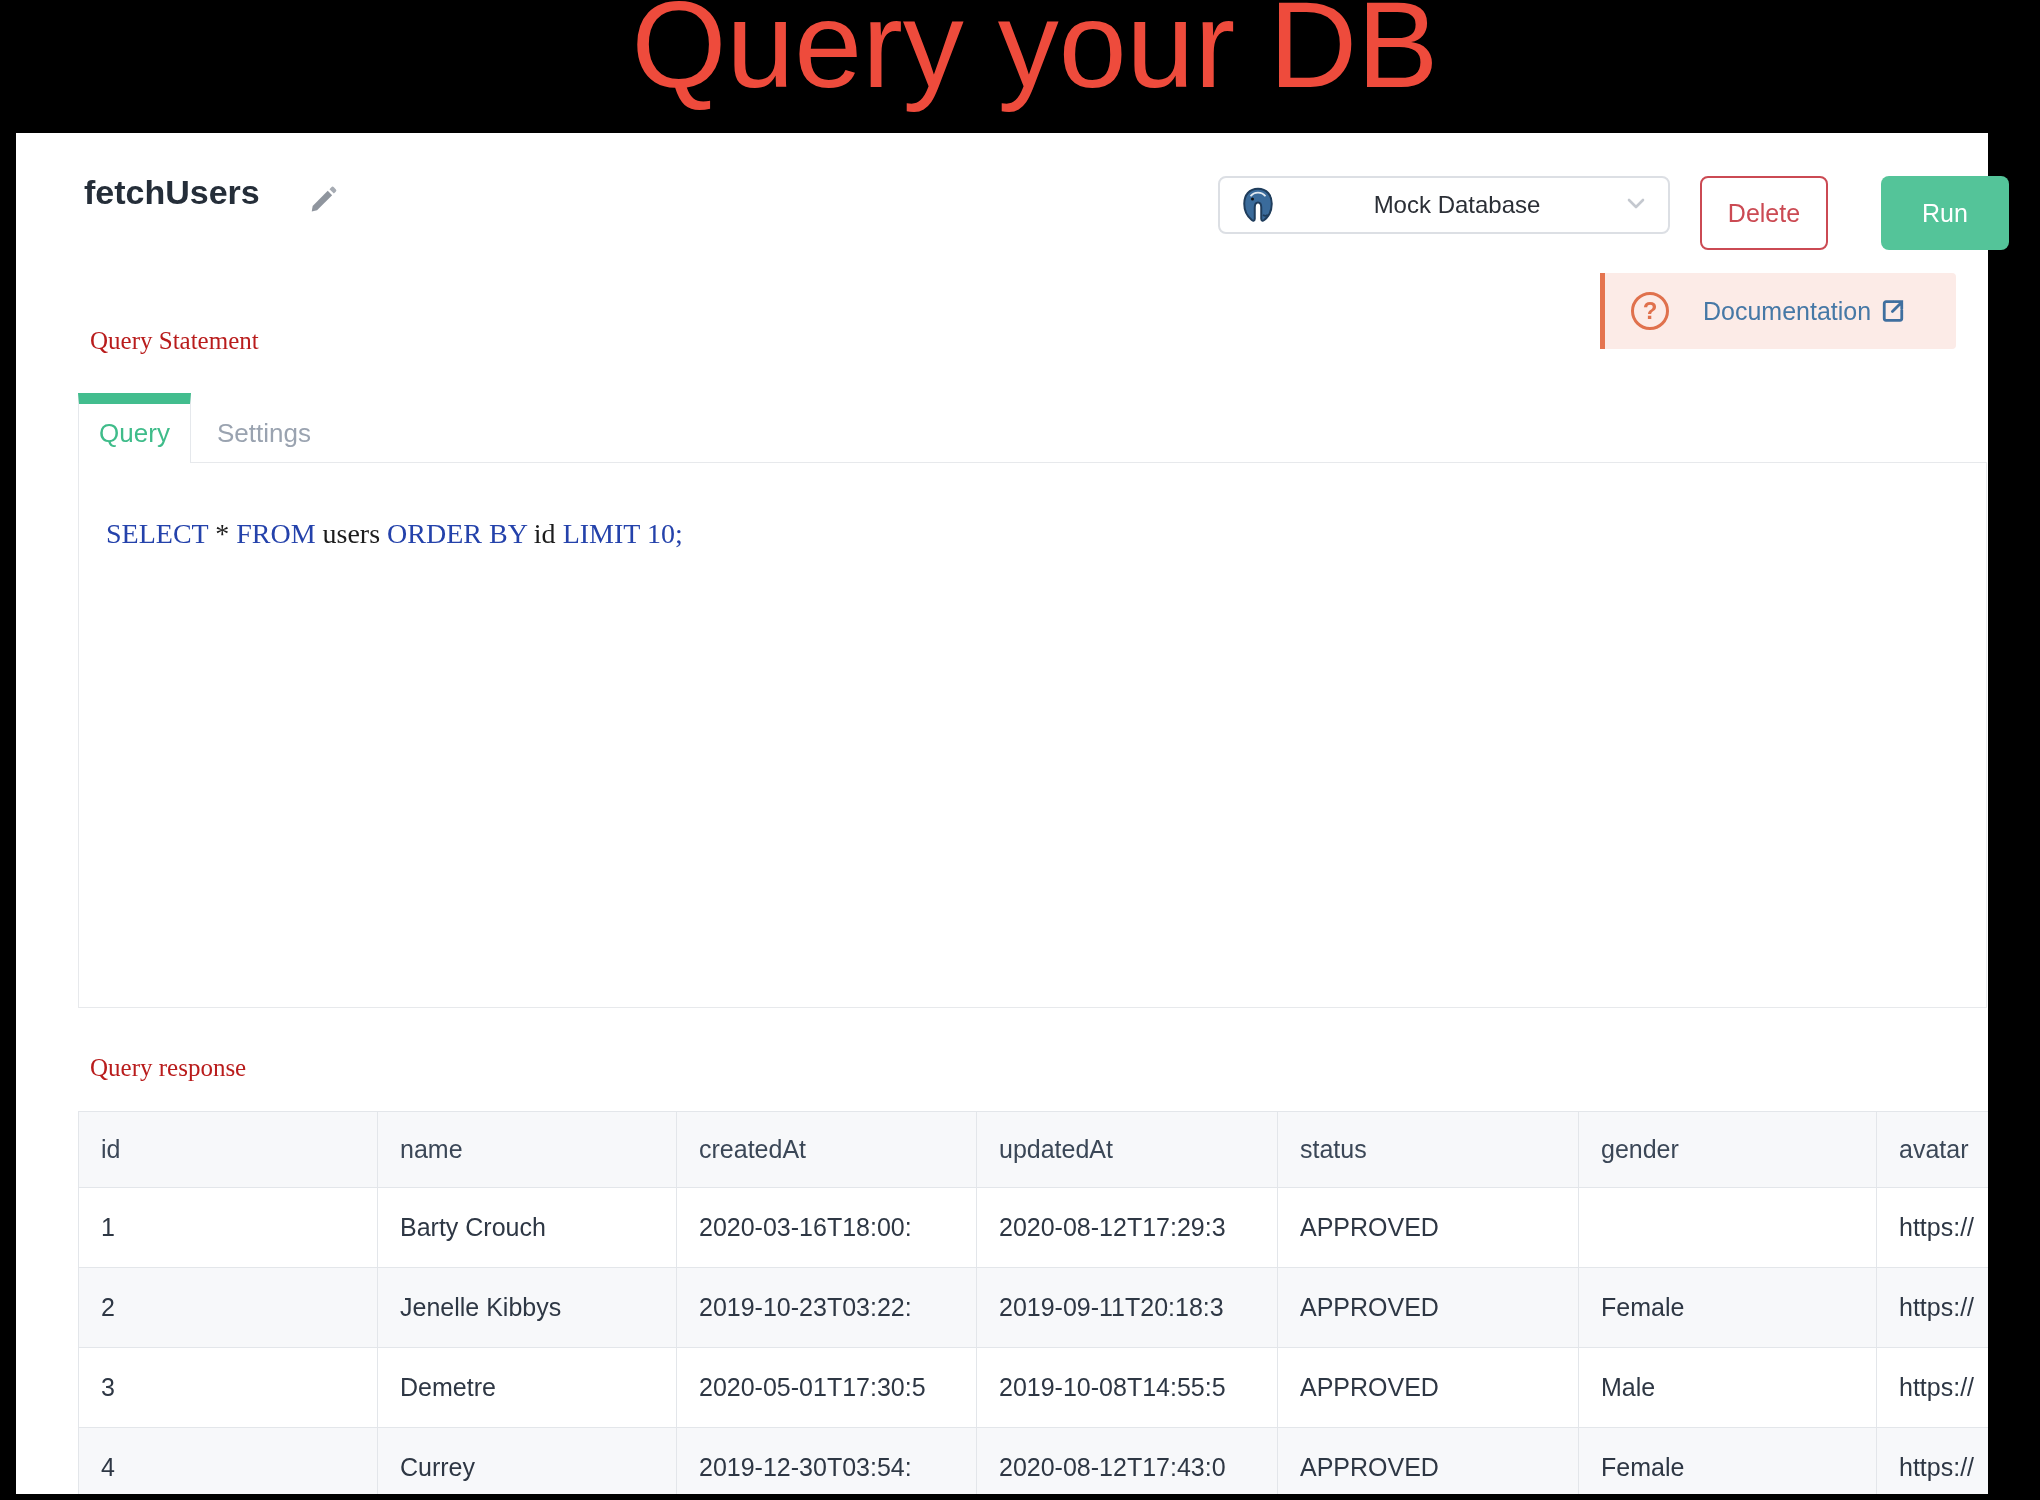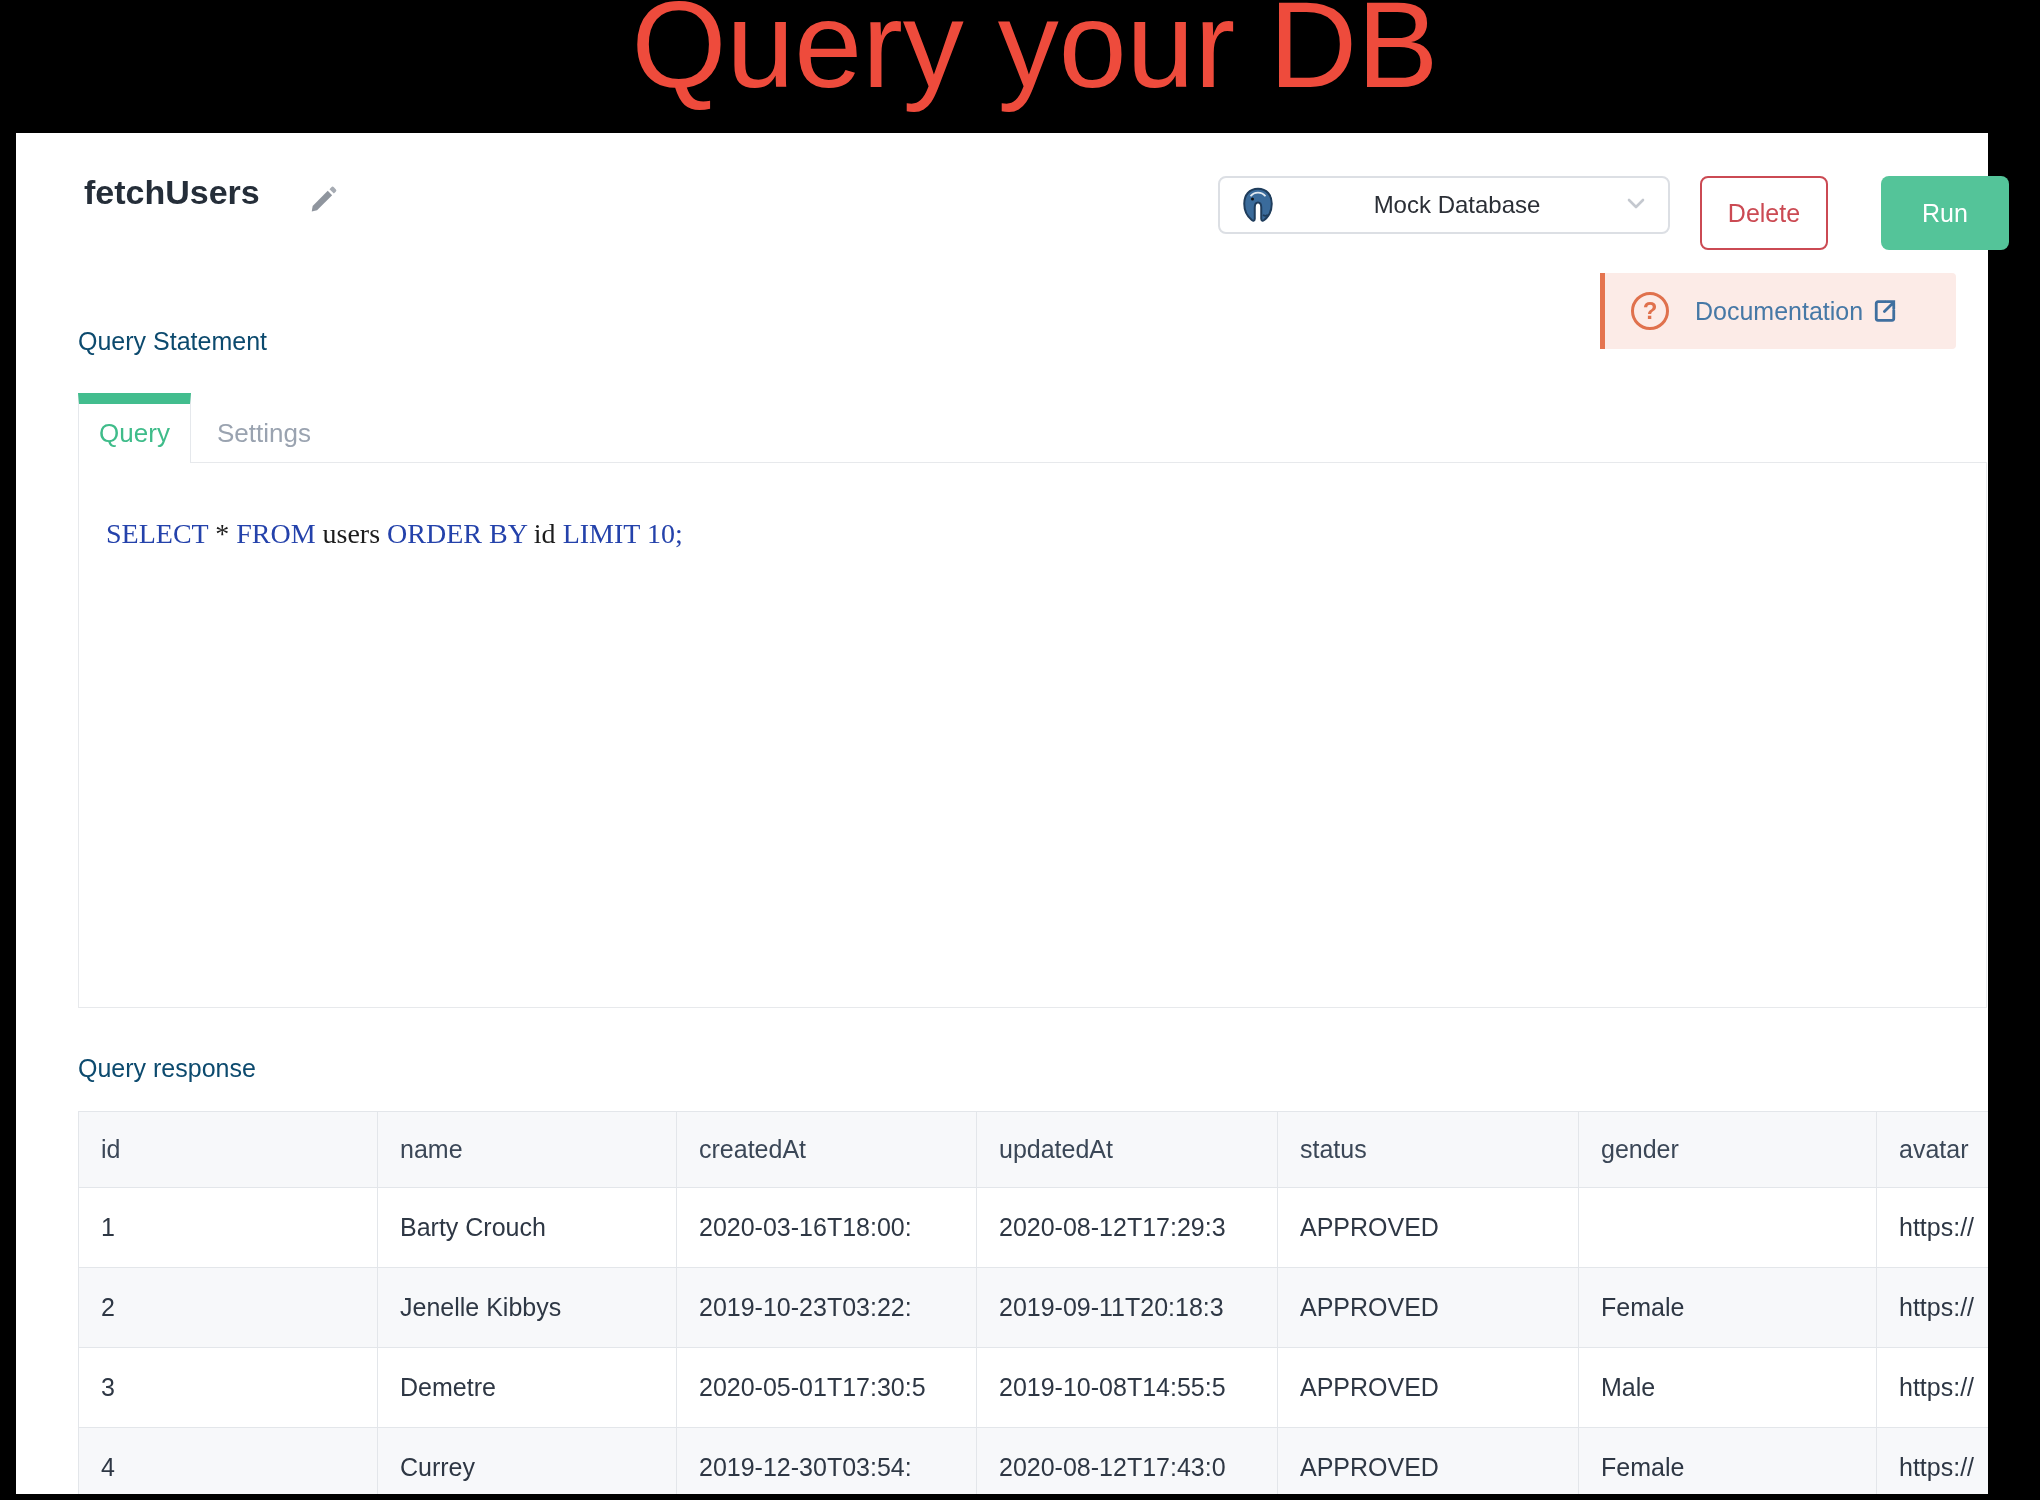--- a/index.html
+++ b/index.html
@@ -23,24 +23,24 @@
     display:flex;align-items:center;justify-content:center;font-size:25px;cursor:pointer;text-align:center;}
   .btn-delete{left:1684px;width:128px;background:#fff;border:2px solid #cb4a53;color:#cb4a53;}
   .btn-run{left:1865px;width:128px;background:#54c499;border:none;color:#fff;}
   
   .doc-banner{position:absolute;left:1584px;top:140px;width:356px;height:76px;background:#fcebe7;
     border-left:5px solid #e5744f;box-sizing:border-box;display:flex;align-items:center;
     border-radius:0 4px 4px 0;cursor:pointer;}
   .q-icon{width:38px;height:38px;border-radius:50%;border:3px solid #e0714d;box-sizing:border-box;
     color:#e0714d;font-size:24px;font-weight:700;display:flex;align-items:center;justify-content:center;
     margin-left:26px;flex:0 0 auto;}
-  .doc-text{margin-left:26px;font-size:25px;color:#4678a6;}
+  .doc-text{margin-left:34px;font-size:25px;color:#4678a6;}
   .doc-export{margin-left:8px;width:28px;height:28px;}
   
-  .sec-label{position:absolute;left:62px;font-size:25px;color:#0c4a6e;}
+  .sec-label{position:absolute;left:74px;font-size:25px;color:#b91c1c;font-family:Liberation Serif, serif;}
   .lbl-statement{top:194px;}
   .lbl-response{top:921px;}
   
   .tab-active{position:absolute;left:62px;top:260px;width:113px;height:70px;background:#fff;z-index:2;
     border-left:1px solid #e5e8ec;border-right:1px solid #e5e8ec;border-top:11px solid #42bd8e;
     box-sizing:border-box;display:flex;align-items:center;justify-content:center;
     color:#3fbc8a;font-size:26px;cursor:pointer;}
   .tab-settings{position:absolute;left:178px;top:271px;width:140px;height:59px;z-index:2;
     display:flex;align-items:center;justify-content:center;color:#9aa3b0;font-size:26px;cursor:pointer;}
   

